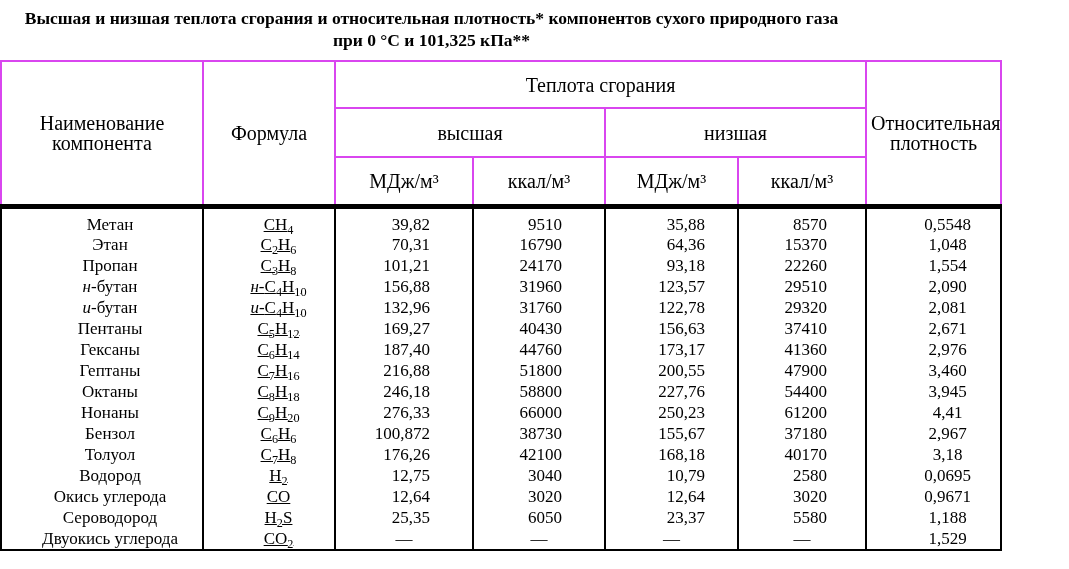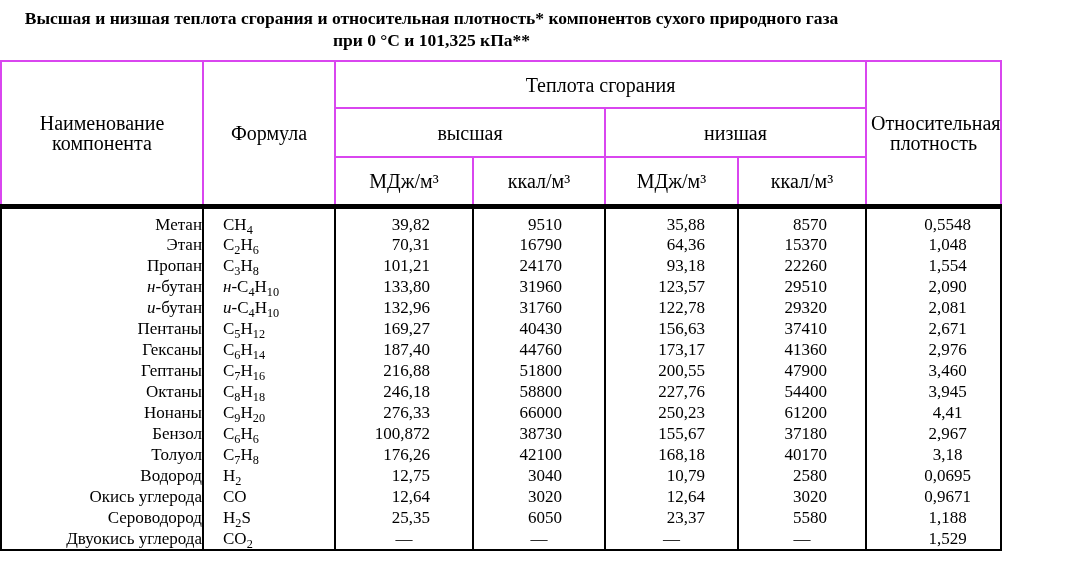--- a/index.html
+++ b/index.html
@@ -48,22 +48,22 @@
     border-left: 2px solid #000;
     border-right: 2px solid #000;
     height: 21px;
     line-height: 20px;
     padding: 0;
     vertical-align: middle;
     white-space: nowrap;
   }
   tbody tr:first-child td { padding-top: 6px; }
 
-  td.c0 { text-align: right;  padding-left: 16px; }
-  td.c1 { text-align: left;  padding-left: 19px; }
+  td.c0 { text-align: center;  padding-left: 16px; }
+  td.c1 { text-align: center;  padding-left: 19px; text-decoration: underline; }
   td.c2 { text-align: right; padding-right: 42px; }
   td.c3 { text-align: right; padding-right: 42px; }
   td.c4 { text-align: right; padding-right: 32px; }
   td.c5 { text-align: right; padding-right: 38px; }
   td.c6 { text-align: center;  padding-left: 28px; }
   td.dash { text-align: center; padding: 0; }
   tbody tr:first-child td.dash { padding-top: 6px; }
 
   sub { font-size: 0.72em; line-height: 0; }
 </style>
@@ -129,21 +129,21 @@
           <td class="c1">C<sub>3</sub>H<sub>8</sub></td>
           <td class="c2">101,21</td>
           <td class="c3">24170</td>
           <td class="c4">93,18</td>
           <td class="c5">22260</td>
           <td class="c6">1,554</td>
         </tr>
         <tr>
           <td class="c0"><i>н-</i>бутан</td>
           <td class="c1"><i>н-</i>C<sub>4</sub>H<sub>1</sub><sub>0</sub></td>
-          <td class="c2">133,80</td>
+          <td class="c2">156,88</td>
           <td class="c3">31960</td>
           <td class="c4">123,57</td>
           <td class="c5">29510</td>
           <td class="c6">2,090</td>
         </tr>
         <tr>
           <td class="c0"><i>и-</i>бутан</td>
           <td class="c1"><i>и-</i>C<sub>4</sub>H<sub>1</sub><sub>0</sub></td>
           <td class="c2">132,96</td>
           <td class="c3">31760</td>

